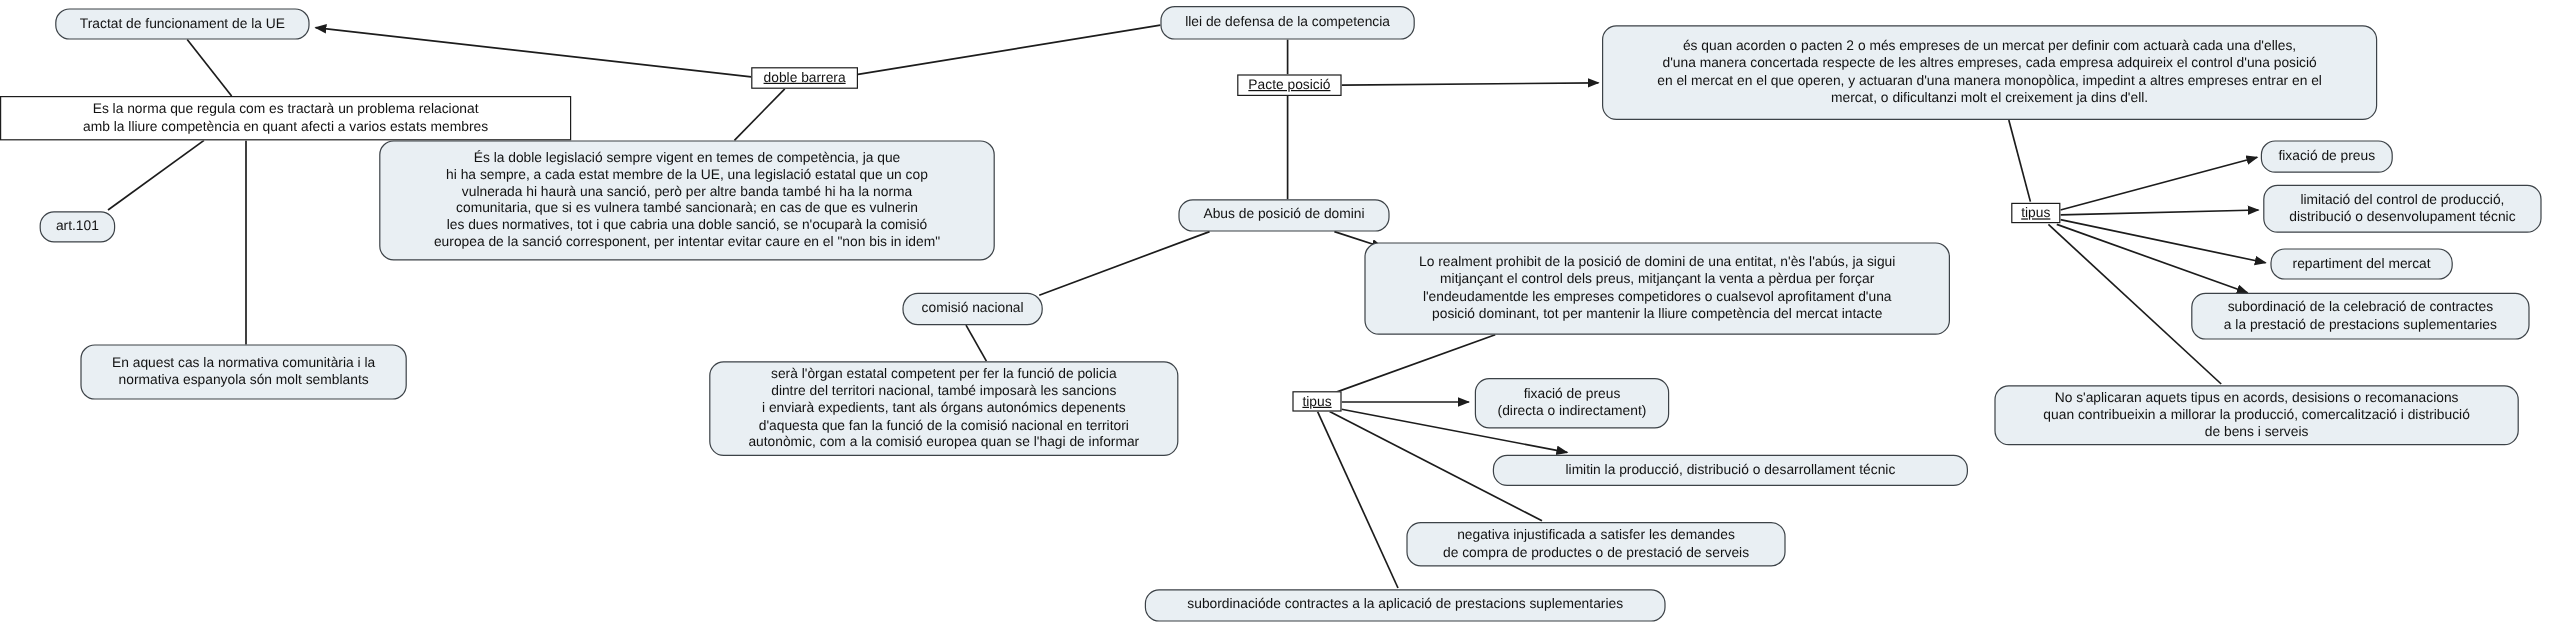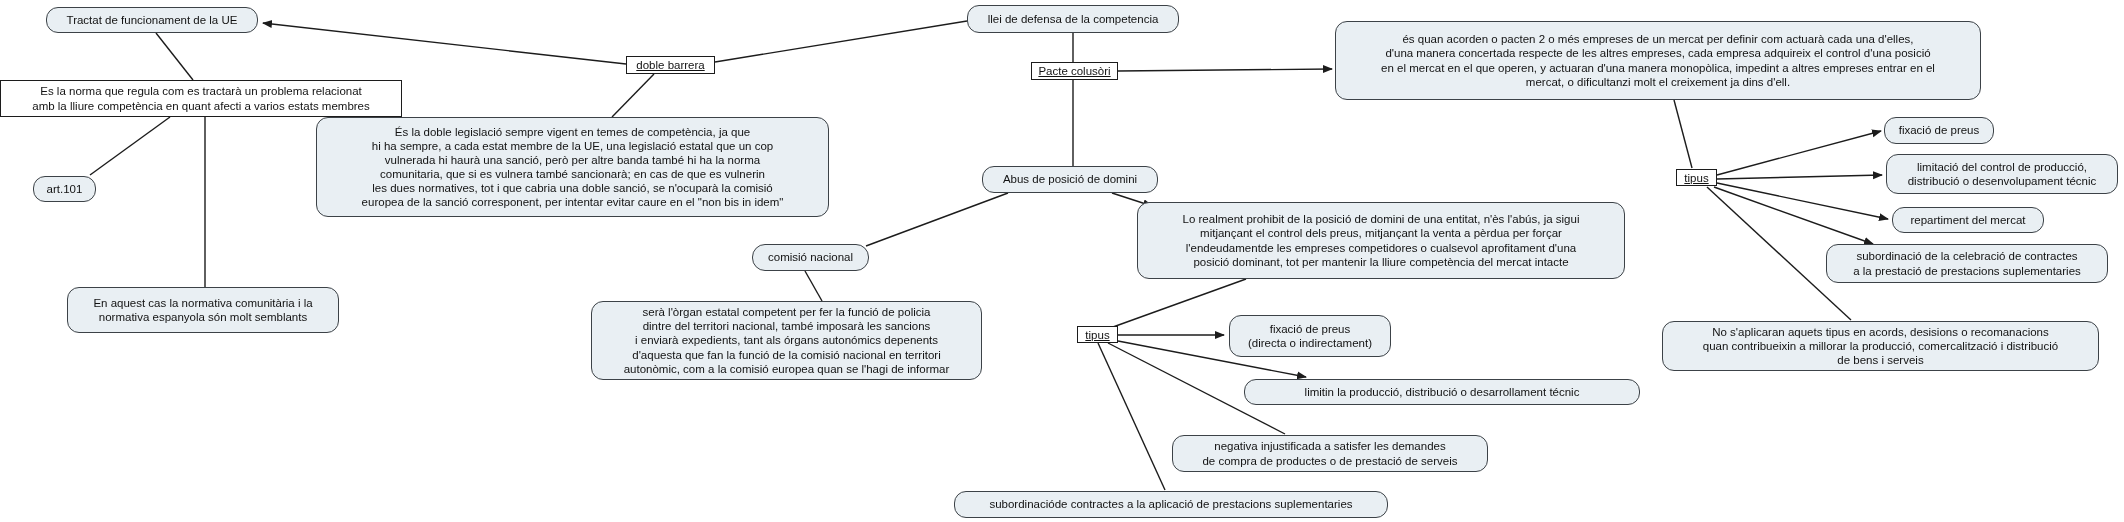--- a/index.html
+++ b/index.html
@@ -61,40 +61,40 @@
       <line x1="1717" y1="175" x2="1881" y2="131" marker-end="url(#arrow)"></line>
       <line x1="1717" y1="179" x2="1882" y2="175" marker-end="url(#arrow)"></line>
       <line x1="1717" y1="183" x2="1888" y2="219" marker-end="url(#arrow)"></line>
       <line x1="1714" y1="187" x2="1873" y2="244" marker-end="url(#arrow)"></line>
       <line x1="1707" y1="187" x2="1851" y2="320"></line>
     </g>
   </svg>
 
   <div class="node" style="left:46px;top:7px;width:212px;height:26px;text-align:center;">Tractat de funcionament de la UE</div>
 
-  <div class="node square" style="left:0px;top:80px;width:402px;height:37px;">Es la norma que regula com es tractarà un problema relacionat
+  <div class="node square" style="left:0px;top:80px;width:476px;height:37px;">Es la norma que regula com es tractarà un problema relacionat
 amb la lliure competència en quant afecti a varios estats membres</div>
 
   <div class="node" style="left:33px;top:176px;width:63px;height:26px;">art.101</div>
 
   <div class="node" style="left:67px;top:287px;width:272px;height:46px;">En aquest cas la normativa comunitària i la
 normativa espanyola són molt semblants</div>
 
   <div class="link-label" style="left:626px;top:56px;width:89px;height:18px;">doble barrera</div>
 
   <div class="node" style="left:316px;top:117px;width:513px;height:100px;">És la doble legislació sempre vigent en temes de competència, ja que
 hi ha sempre, a cada estat membre de la UE, una legislació estatal que un cop
 vulnerada hi haurà una sanció, però per altre banda també hi ha la norma
 comunitaria, que si es vulnera també sancionarà; en cas de que es vulnerin
 les dues normatives, tot i que cabria una doble sanció, se n'ocuparà la comisió
 europea de la sanció corresponent, per intentar evitar caure en el "non bis in idem"</div>
 
   <div class="node" style="left:967px;top:5px;width:212px;height:28px;">llei de defensa de la competencia</div>
 
-  <div class="link-label" style="left:1031px;top:62px;width:87px;height:18px;">Pacte colusòri</div>
+  <div class="link-label" style="left:1031px;top:62px;width:87px;height:18px;">Pacte posició</div>
 
   <div class="node" style="left:1335px;top:21px;width:646px;height:79px;">és quan acorden o pacten 2 o més empreses de un mercat per definir com actuarà cada una d'elles,
 d'una manera concertada respecte de les altres empreses, cada empresa adquireix el control d'una posició
 en el mercat en el que operen, y actuaran d'una manera monopòlica, impedint a altres empreses entrar en el
 mercat, o dificultanzi molt el creixement ja dins d'ell.</div>
 
   <div class="node" style="left:982px;top:166px;width:176px;height:27px;">Abus de posició de domini</div>
 
   <div class="node" style="left:1137px;top:202px;width:488px;height:77px;">Lo realment prohibit de la posició de domini de una entitat, n'ès l'abús, ja sigui
 mitjançant el control dels preus, mitjançant la venta a pèrdua per forçar

